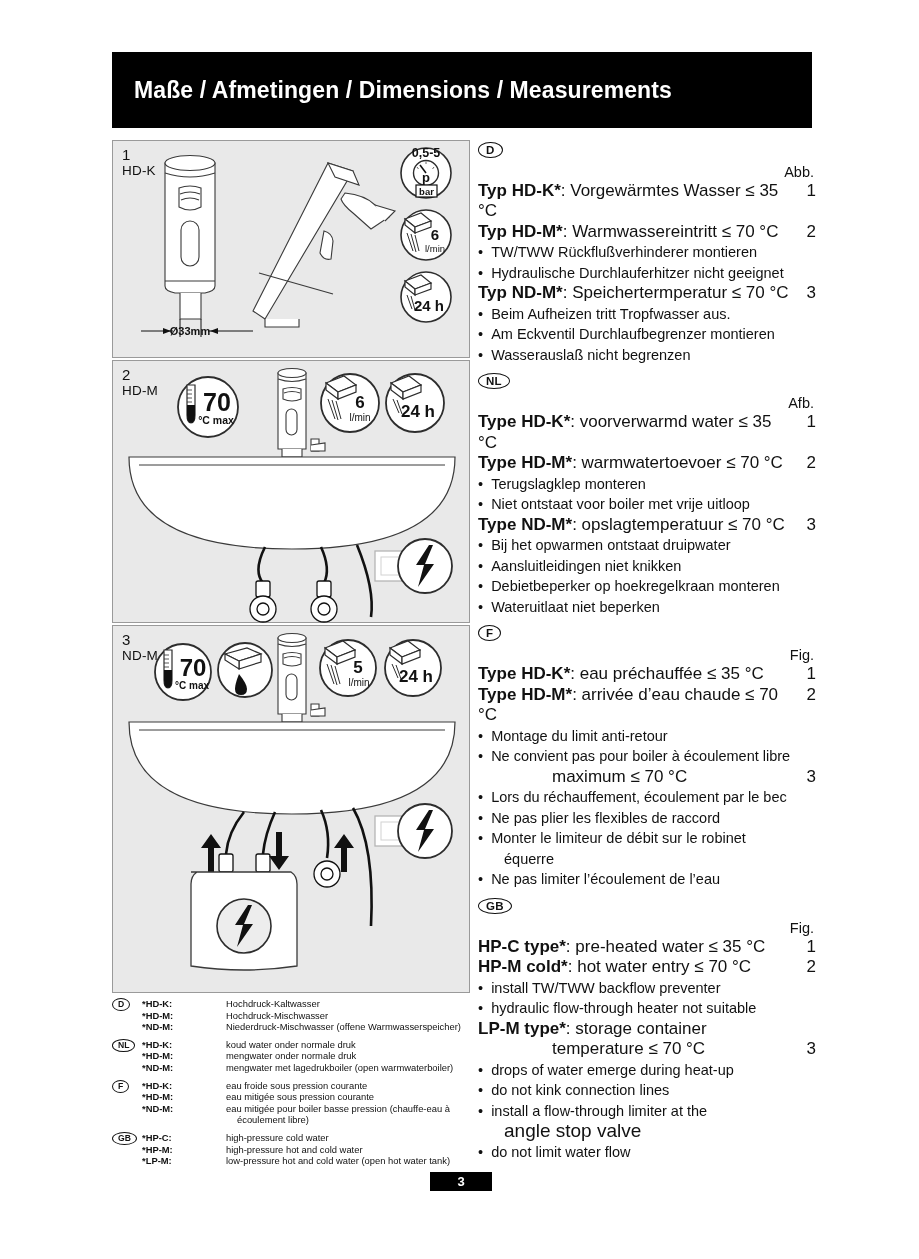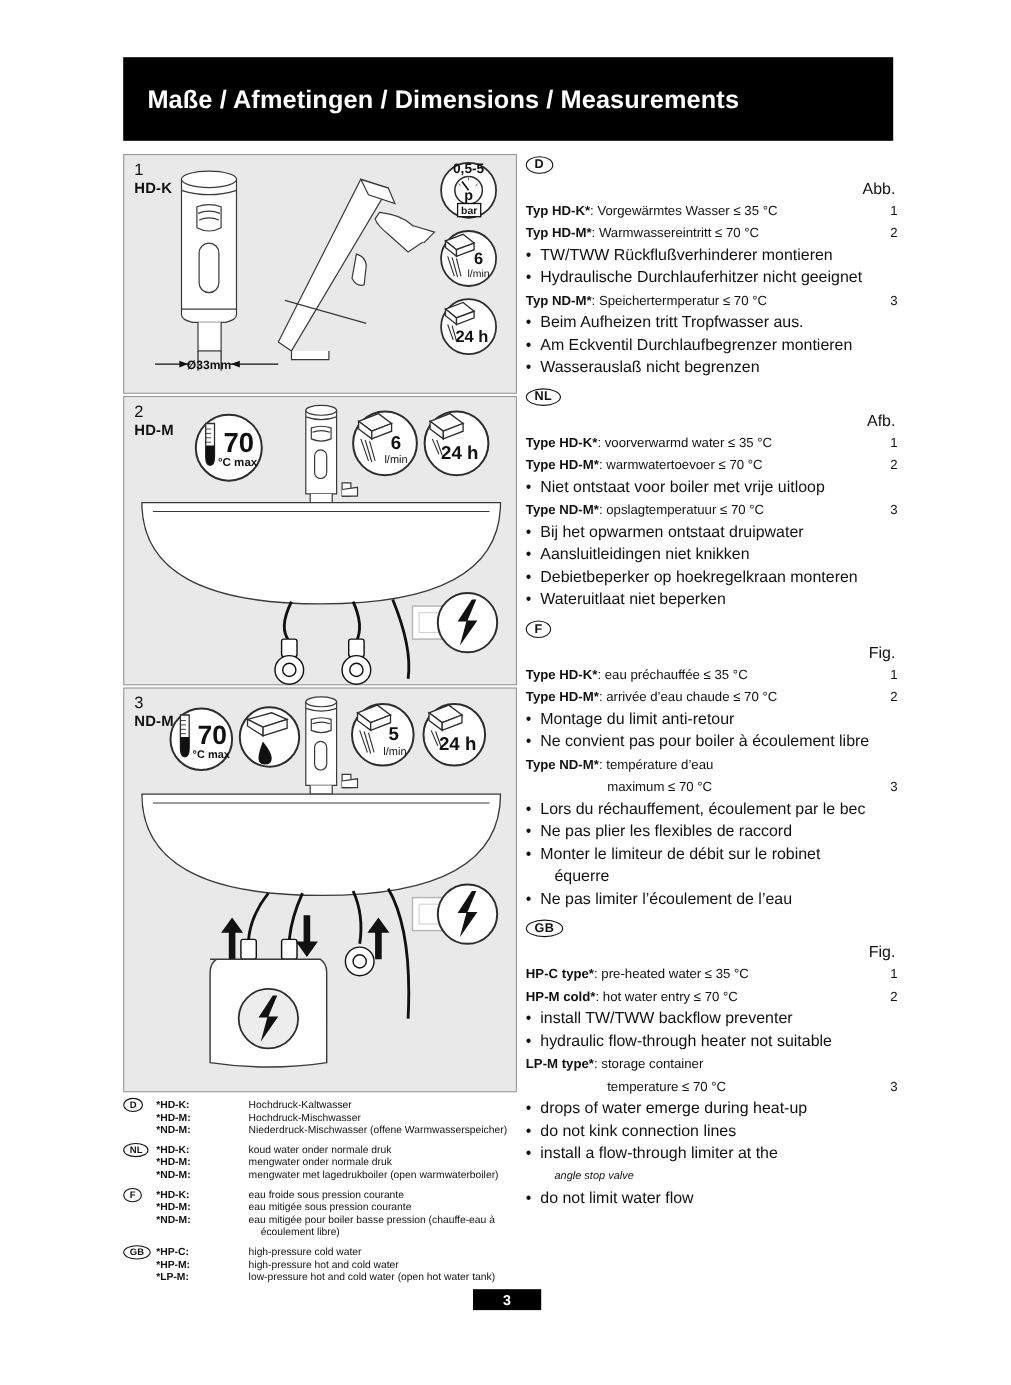--- a/index.html
+++ b/index.html
@@ -30,40 +30,40 @@
     background:#e9e9e9;border:1px solid #9a9a9a;
     position:relative;box-sizing:border-box;margin-bottom:2px;
   }
   .p1{height:218px;}
   .p2{height:263px;}
   .p3{height:368px;}
   .panel-num{
     position:absolute;left:9px;top:5px;font-size:15px;font-weight:normal;line-height:1.15;
   }
   .panel-type{
-    position:absolute;left:9px;top:22px;font-size:13.5px;font-weight:bold;line-height:1.15;
+    position:absolute;left:9px;top:22px;font-size:13.5px;font-weight:normal;line-height:1.15;
     letter-spacing:.2px;
   }
   .panel svg{position:absolute;left:0;top:0;}
 
   
   .textcol{position:absolute;left:478px;top:140px;width:338px;}
   .lang-block{margin-bottom:6px;}
   .cc{
     display:inline-block;border:1.6px solid #111;border-radius:50%;
     padding:0px 7px;font-size:11.5px;font-weight:bold;line-height:14px;
     height:14px;letter-spacing:.3px;
   }
   .figword{
     text-align:right;font-size:14.5px;margin-top:7px;margin-bottom:0px;
     padding-right:2px;line-height:1.1;
   }
   .row{
     display:flex;justify-content:space-between;align-items:flex-start;
-    font-size:12px;line-height:20.5px;
+    font-size:17px;line-height:20.5px;
   }
   .row .txt{flex:1 1 auto;padding-right:8px;}
   .row .num{flex:0 0 14px;text-align:right;}
   .row b{font-weight:bold;}
   .bullet{
     font-size:14.5px;line-height:20.5px;
     padding-left:13px;text-indent:-13px;
   }
   .bullet:before{content:"\2022\00a0\00a0";}
   .indent2{padding-left:26px;}
@@ -429,20 +429,21 @@
         <div><span class="cc">NL</span></div>
         <div class="figword">Afb.</div>
         <div class="row">
           <div class="txt"><b>Type HD-K*</b><span>: voorverwarmd water ≤ 35 °C</span></div>
           <div class="num">1</div>
         </div>
         <div class="row">
           <div class="txt"><b>Type HD-M*</b><span>: warmwatertoevoer ≤ 70 °C</span></div>
           <div class="num">2</div>
         </div>
+        <div class="bullet">Terugslagklep monteren</div>
         <div class="bullet">Niet ontstaat voor boiler met vrije uitloop</div>
         <div class="row">
           <div class="txt"><b>Type ND-M*</b><span>: opslagtemperatuur ≤ 70 °C</span></div>
           <div class="num">3</div>
         </div>
         <div class="bullet">Bij het opwarmen ontstaat druipwater</div>
         <div class="bullet">Aansluitleidingen niet knikken</div>
         <div class="bullet">Debietbeperker op hoekregelkraan monteren</div>
         <div class="bullet">Wateruitlaat niet beperken</div>
       </div>
@@ -452,24 +453,20 @@
         <div class="row">
           <div class="txt"><b>Type HD-K*</b><span>: eau préchauffée ≤ 35 °C</span></div>
           <div class="num">1</div>
         </div>
         <div class="row">
           <div class="txt"><b>Type HD-M*</b><span>: arrivée d’eau chaude ≤ 70 °C</span></div>
           <div class="num">2</div>
         </div>
         <div class="bullet">Montage du limit anti-retour</div>
         <div class="bullet">Ne convient pas pour boiler à écoulement libre</div>
-        <div class="row">
-          <div class="txt"><b>Type ND-M*</b><span>: température d’eau</span></div>
-          <div class="num"></div>
-        </div>
         <div class="row">
           <div class="txt cont">maximum ≤ 70 °C</div>
           <div class="num">3</div>
         </div>
         <div class="bullet">Lors du réchauffement, écoulement par le bec</div>
         <div class="bullet">Ne pas plier les flexibles de raccord</div>
         <div class="bullet">Monter le limiteur de débit sur le robinet</div>
         <div class="indent2" style="font-size: 14.5px; line-height: 20.5px;">équerre</div>
         <div class="bullet">Ne pas limiter l’écoulement de l’eau</div>
       </div>
@@ -490,21 +487,21 @@
           <div class="txt"><b>LP-M type*</b><span>: storage container</span></div>
           <div class="num"></div>
         </div>
         <div class="row">
           <div class="txt cont">temperature ≤ 70 °C</div>
           <div class="num">3</div>
         </div>
         <div class="bullet">drops of water emerge during heat-up</div>
         <div class="bullet">do not kink connection lines</div>
         <div class="bullet">install a flow-through limiter at the</div>
-        <div class="indent2" style="font-size: 10px; line-height: 20.5px; font-style: italic;">angle stop valve</div>
+        <div class="indent2" style="font-size: 19px; line-height: 20.5px;">angle stop valve</div>
         <div class="bullet">do not limit water flow</div>
       </div>
     </div>
 
   <div class="legend">
       <div class="leg-group">
         <div class="leg-cc"><span>D</span></div>
         <div class="leg-rows">
           <div class="leg-row">
             <div class="leg-key">*HD-K:</div>

